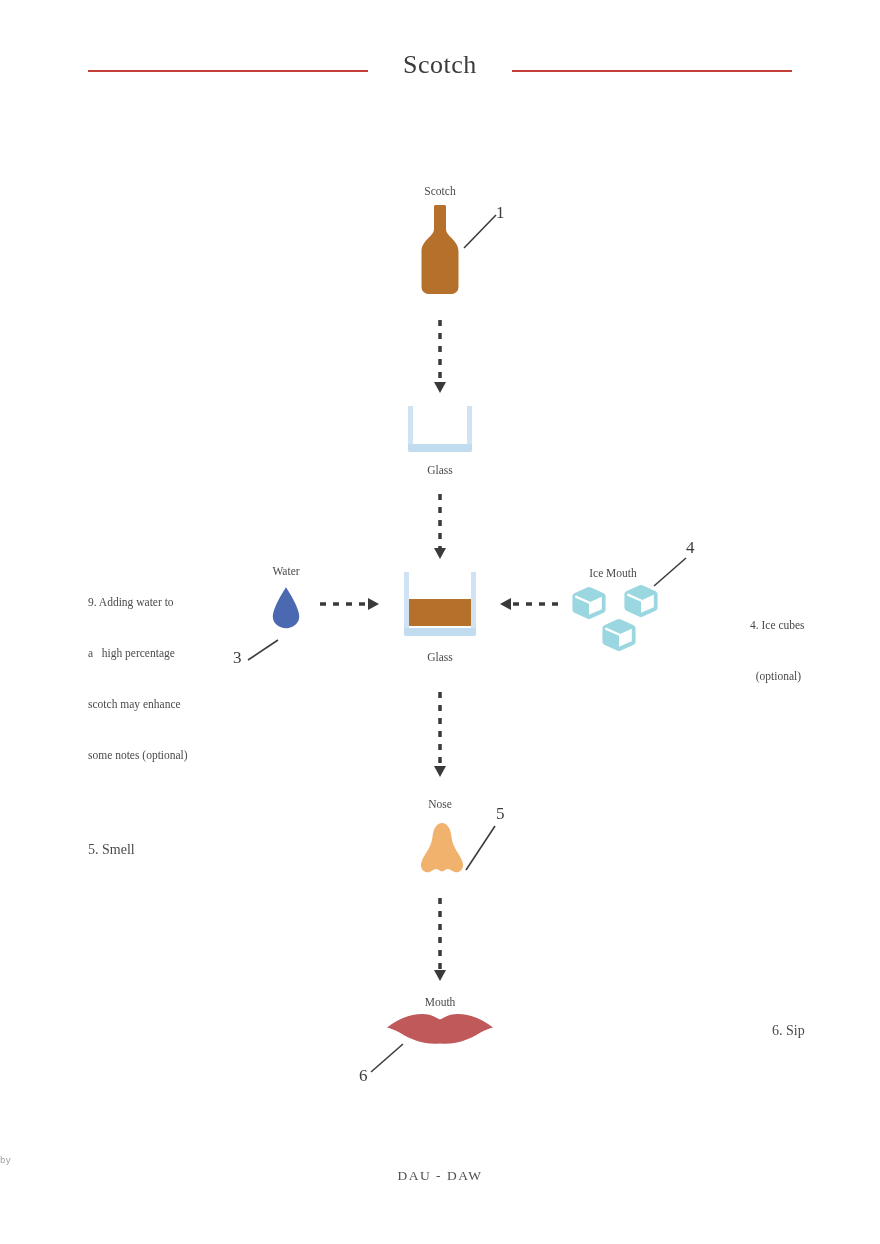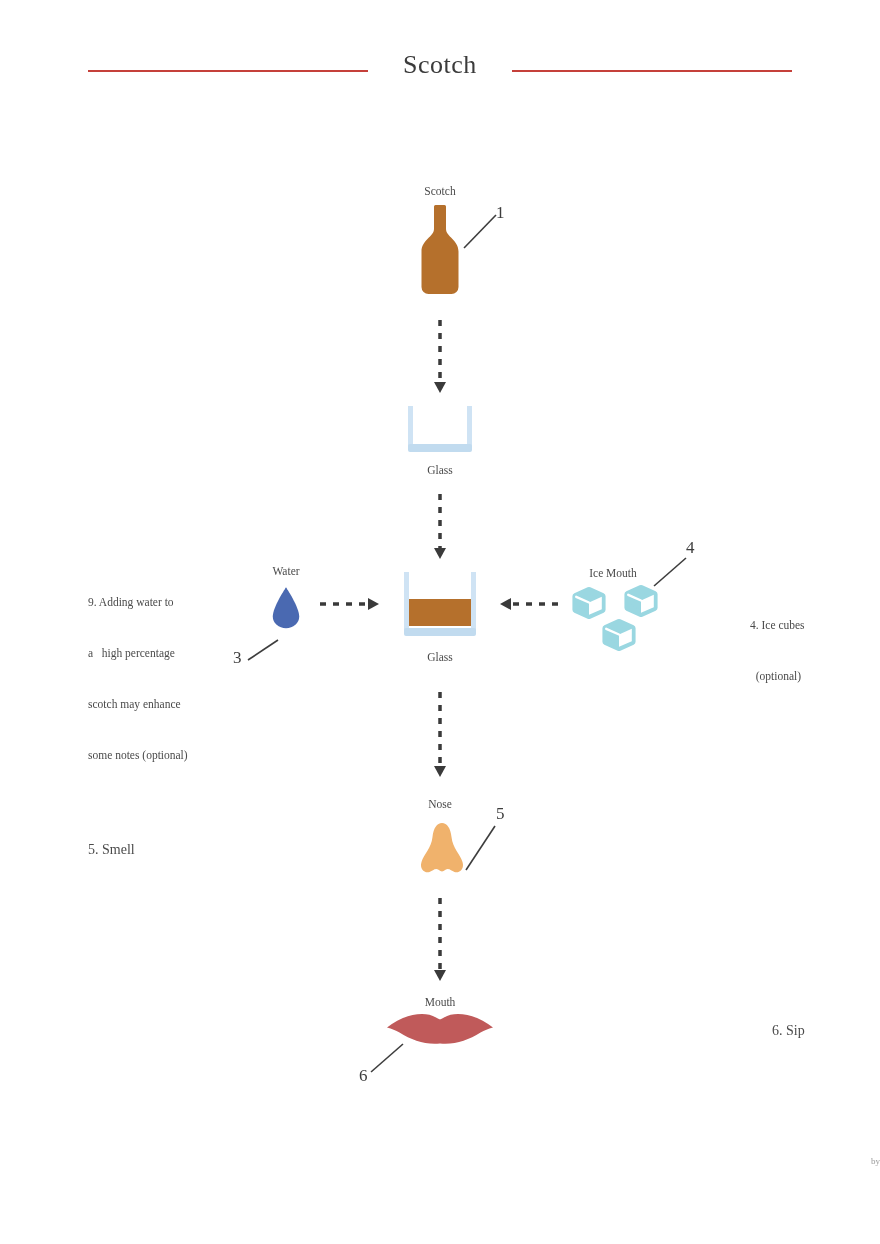--- a/index.html
+++ b/index.html
@@ -11,21 +11,21 @@
   .abs { position:absolute; }
   .rule { height:2px; background:#c5403a; }
   .title {
     width:880px; text-align:center; font-size:26px; color:#3b3b3b;
     letter-spacing:0.5px;
   }
   .lbl { font-size:11.5px; color:#4a4a4a; text-align:center; width:100px; }
   .lbl-free { font-size:14px; color:#4a4a4a; }
   .note { font-size:11.5px; line-height:17px; color:#4a4a4a; white-space:pre; }
   .num { font-size:17px; color:#3d3d3d; }
-  .footer-by { width:880px; text-align:right; font-family:Liberation Serif, serif; font-size:9px; color:#9a9a9a; }
+  .footer-by { width:880px; text-align:left; font-family:Liberation Mono, monospace; font-size:9px; color:#9a9a9a; }
   .footer-credit { width:880px; text-align:center; font-size:13.5px; letter-spacing:1.5px; color:#4f4f4f; }
   svg { display:block; }
 </style>
 </head>
 <body>
 
 <div id="canvas">
 
   <div class="abs rule" style="left:88px; top:70px; width:280px;"></div>
   <div class="abs title" style="left:0; top:50px;">Scotch</div>
@@ -139,14 +139,15 @@
   <svg class="abs" style="left:385px; top:1008px;" width="110" height="40" viewBox="0 0 110 40">
     <path d="M2,19.5 C16,8 38,1.5 51,9.5 C53,10.7 54,11.3 55,11.3 C56,11.3 57,10.7 59,9.5 C72,1.5 94,8 108,19.5 C103,21 99.5,22 95.5,24.5 C83,32.5 69.5,36.8 55,35.4 C40.5,36.8 27,32.5 14.5,24.5 C10.5,22 7,21 2,19.5 Z" fill="#c05a5a"></path>
   </svg>
   <svg class="abs" style="left:369px; top:1042px;" width="36" height="32">
     <line x1="34" y1="2" x2="2" y2="30" stroke-width="1.6" stroke="#3d3d3d"></line>
   </svg>
   <div class="abs num" style="left:359px; top:1066px;">6</div>
   <div class="abs lbl-free" style="left:772px; top:1023px;">6. Sip</div>
 
   <div class="abs footer-by" style="left:0; top:1156px;">by</div>
+  <div class="abs footer-credit" style="left:0; top:1168px;">DAU - DAW</div>
 
 </div>
 
 </body></html>

